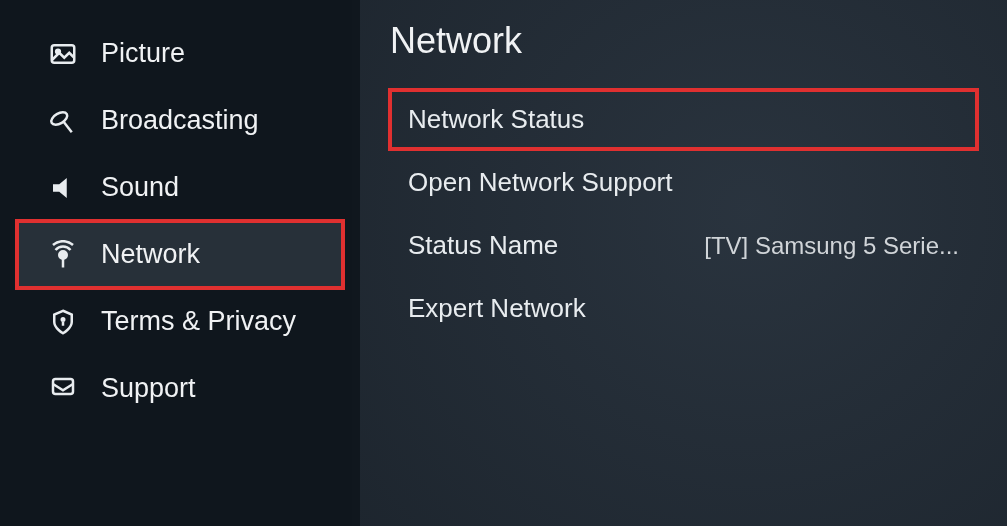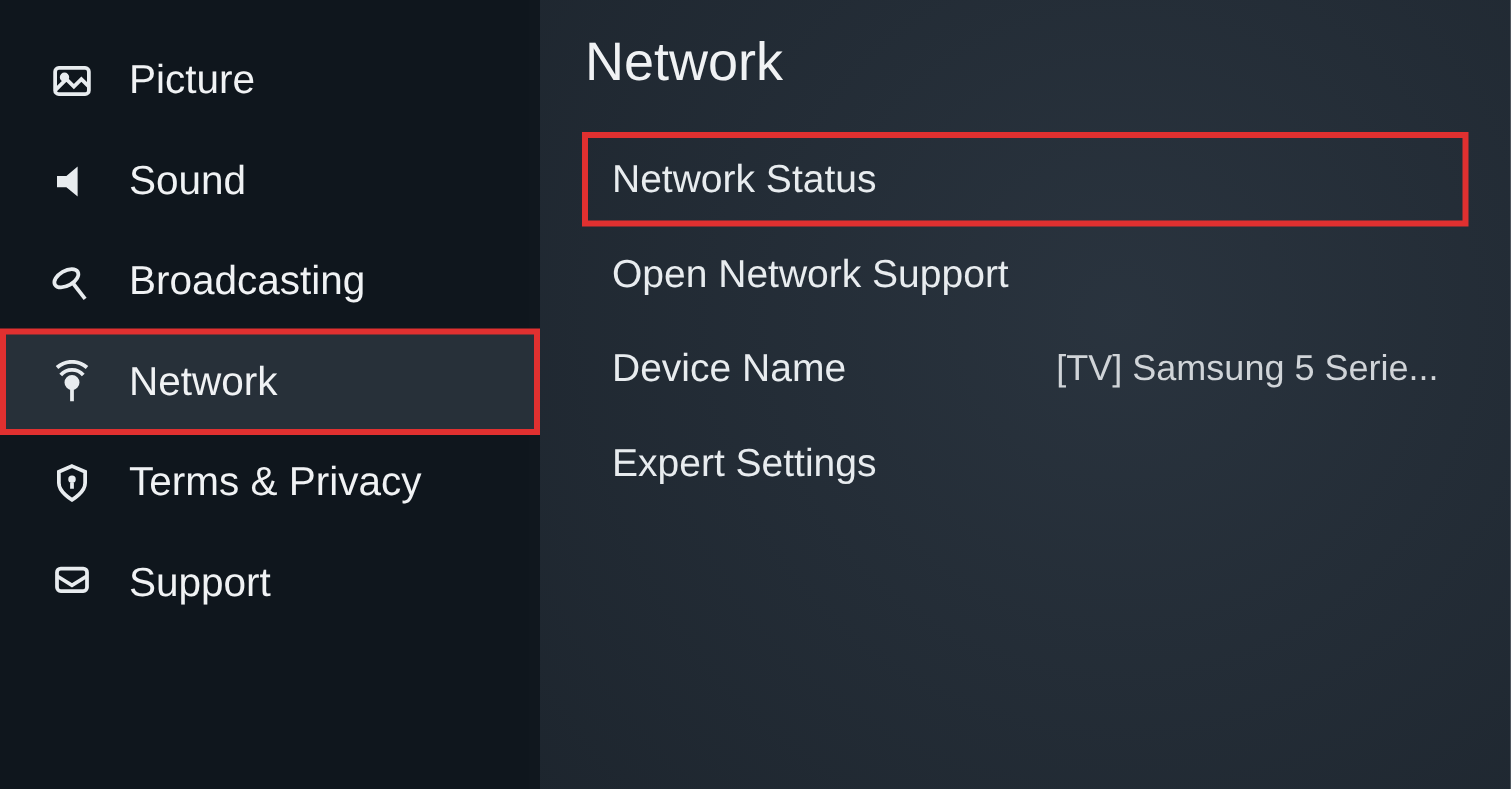--- a/index.html
+++ b/index.html
@@ -13,21 +13,21 @@
       background: linear-gradient(to right, #1a2128 0%, #1a2128 35%, #2a3540 35%, #2a3540 100%);
       font-family: Arial, sans-serif;
       color: #e8ecef;
       overflow: hidden;
       display: flex;
       position: relative;
     }
     .sidebar {
       width: 360px;
       background: rgba(15, 22, 28, 0.95);
-      padding: 20px 2px;
+      padding: 20px 17px;
       position: relative;
     }
     .sidebar-item {
       display: flex;
       align-items: center;
       padding: 12px 30px;
       cursor: pointer;
       position: relative;
       height: 67px;
     }
@@ -118,34 +118,34 @@
           <circle cx="8" cy="10" r="1.5" fill="#e8ecef"></circle>
           <path d="M3 17 L9 11 L13 15 L17 11 L21 15"></path>
         </svg>
     </span>
     <span class="sidebar-label">Picture</span>
   </div>
 
   <div class="sidebar-item">
     <span class="icon">
       <svg viewBox="0 0 24 24" width="30" height="30">
-          <path d="M4 9 L4 15 L9 15 L15 20 L15 4 L9 9 Z" fill="#e8ecef" stroke="none"></path>
-        </svg>
-    </span>
-    <span class="sidebar-label">Sound</span>
-  </div>
-
-  <div class="sidebar-item">
-    <span class="icon">
-      <svg viewBox="0 0 24 24" width="30" height="30">
           <ellipse cx="9" cy="10" rx="7" ry="4" transform="rotate(-30 9 10)"></ellipse>
           <line x1="12" y1="12" x2="19" y2="21"></line>
         </svg>
     </span>
     <span class="sidebar-label">Broadcasting</span>
+  </div>
+
+  <div class="sidebar-item">
+    <span class="icon">
+      <svg viewBox="0 0 24 24" width="30" height="30">
+          <path d="M4 9 L4 15 L9 15 L15 20 L15 4 L9 9 Z" fill="#e8ecef" stroke="none"></path>
+        </svg>
+    </span>
+    <span class="sidebar-label">Sound</span>
   </div>
 
   <div class="sidebar-item selected highlighted">
     <span class="icon">
       <svg viewBox="0 0 24 24" width="30" height="30">
           <circle cx="12" cy="12" r="3" fill="#e8ecef"></circle>
           <path d="M6 8 A 8 8 0 0 1 18 8"></path>
           <path d="M4 4 A 12 12 0 0 1 20 4"></path>
           <line x1="12" y1="15" x2="12" y2="22"></line>
         </svg>
@@ -182,20 +182,20 @@
 
   <div class="menu-item highlighted">
     <span class="menu-label">Network Status</span>
   </div>
 
   <div class="menu-item">
     <span class="menu-label">Open Network Support</span>
   </div>
 
   <div class="menu-item">
-    <span class="menu-label">Device Name</span>
+    <span class="menu-label">Status Name</span>
     <span class="menu-value">[TV] Samsung 5 Serie...</span>
   </div>
 
   <div class="menu-item">
-    <span class="menu-label">Expert Settings</span>
+    <span class="menu-label">Expert Network</span>
   </div>
 </div>
 
 </body></html>

